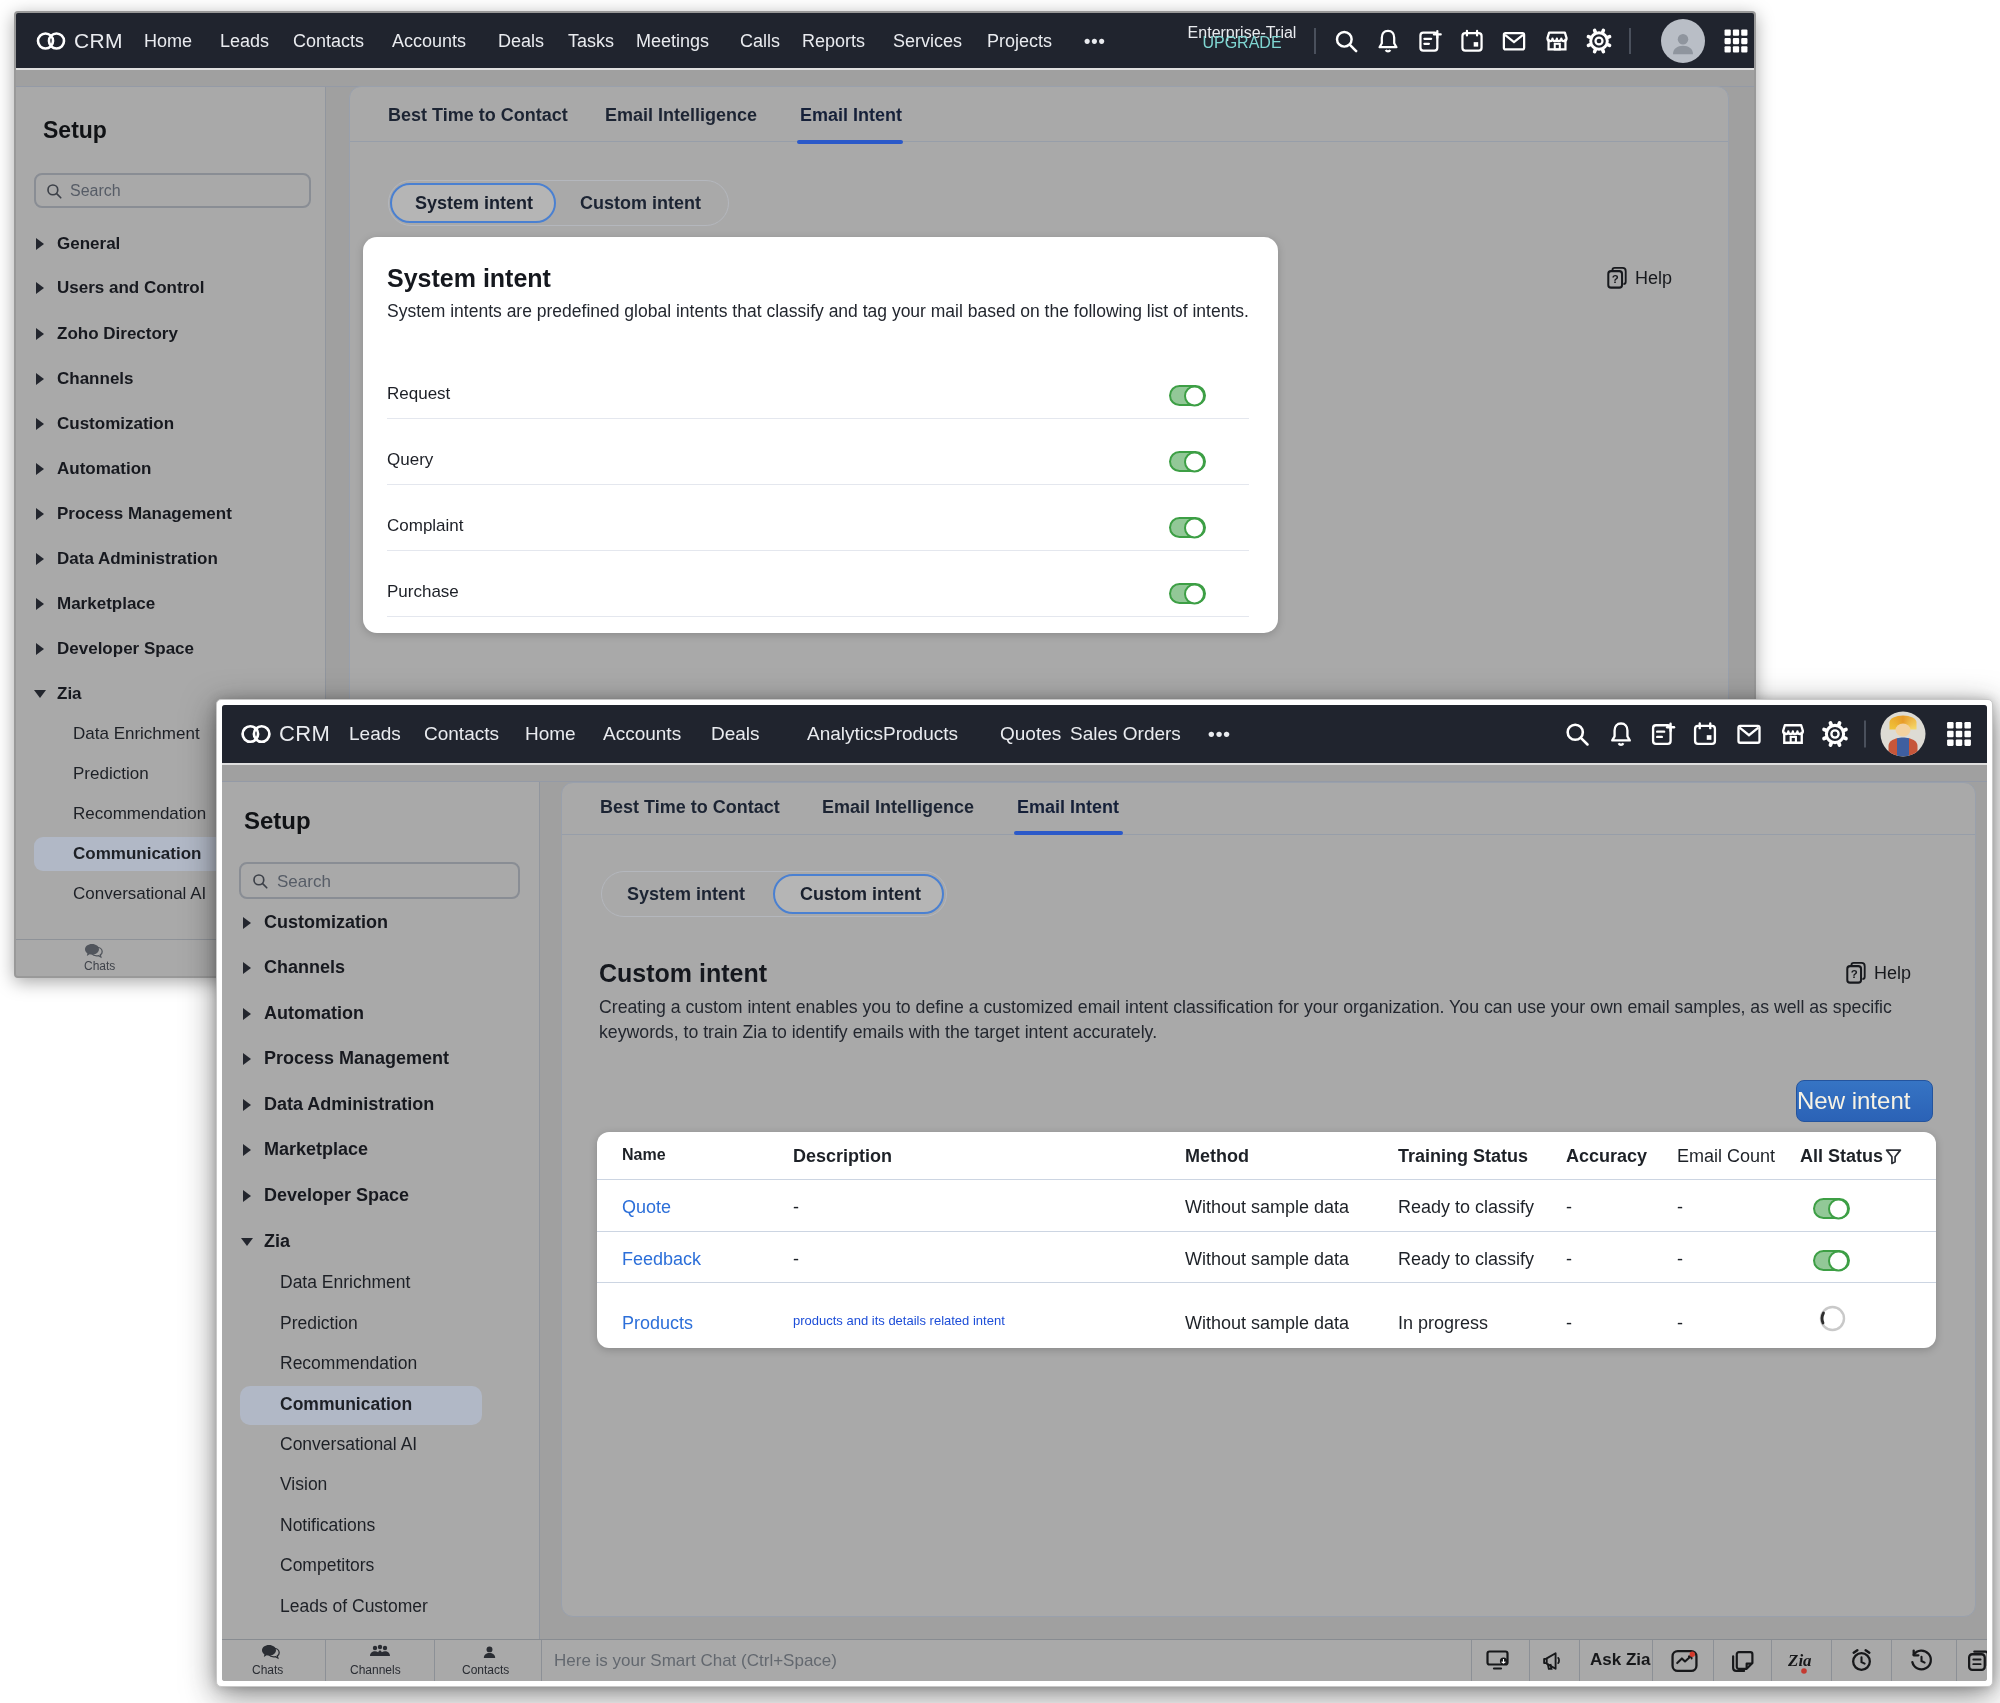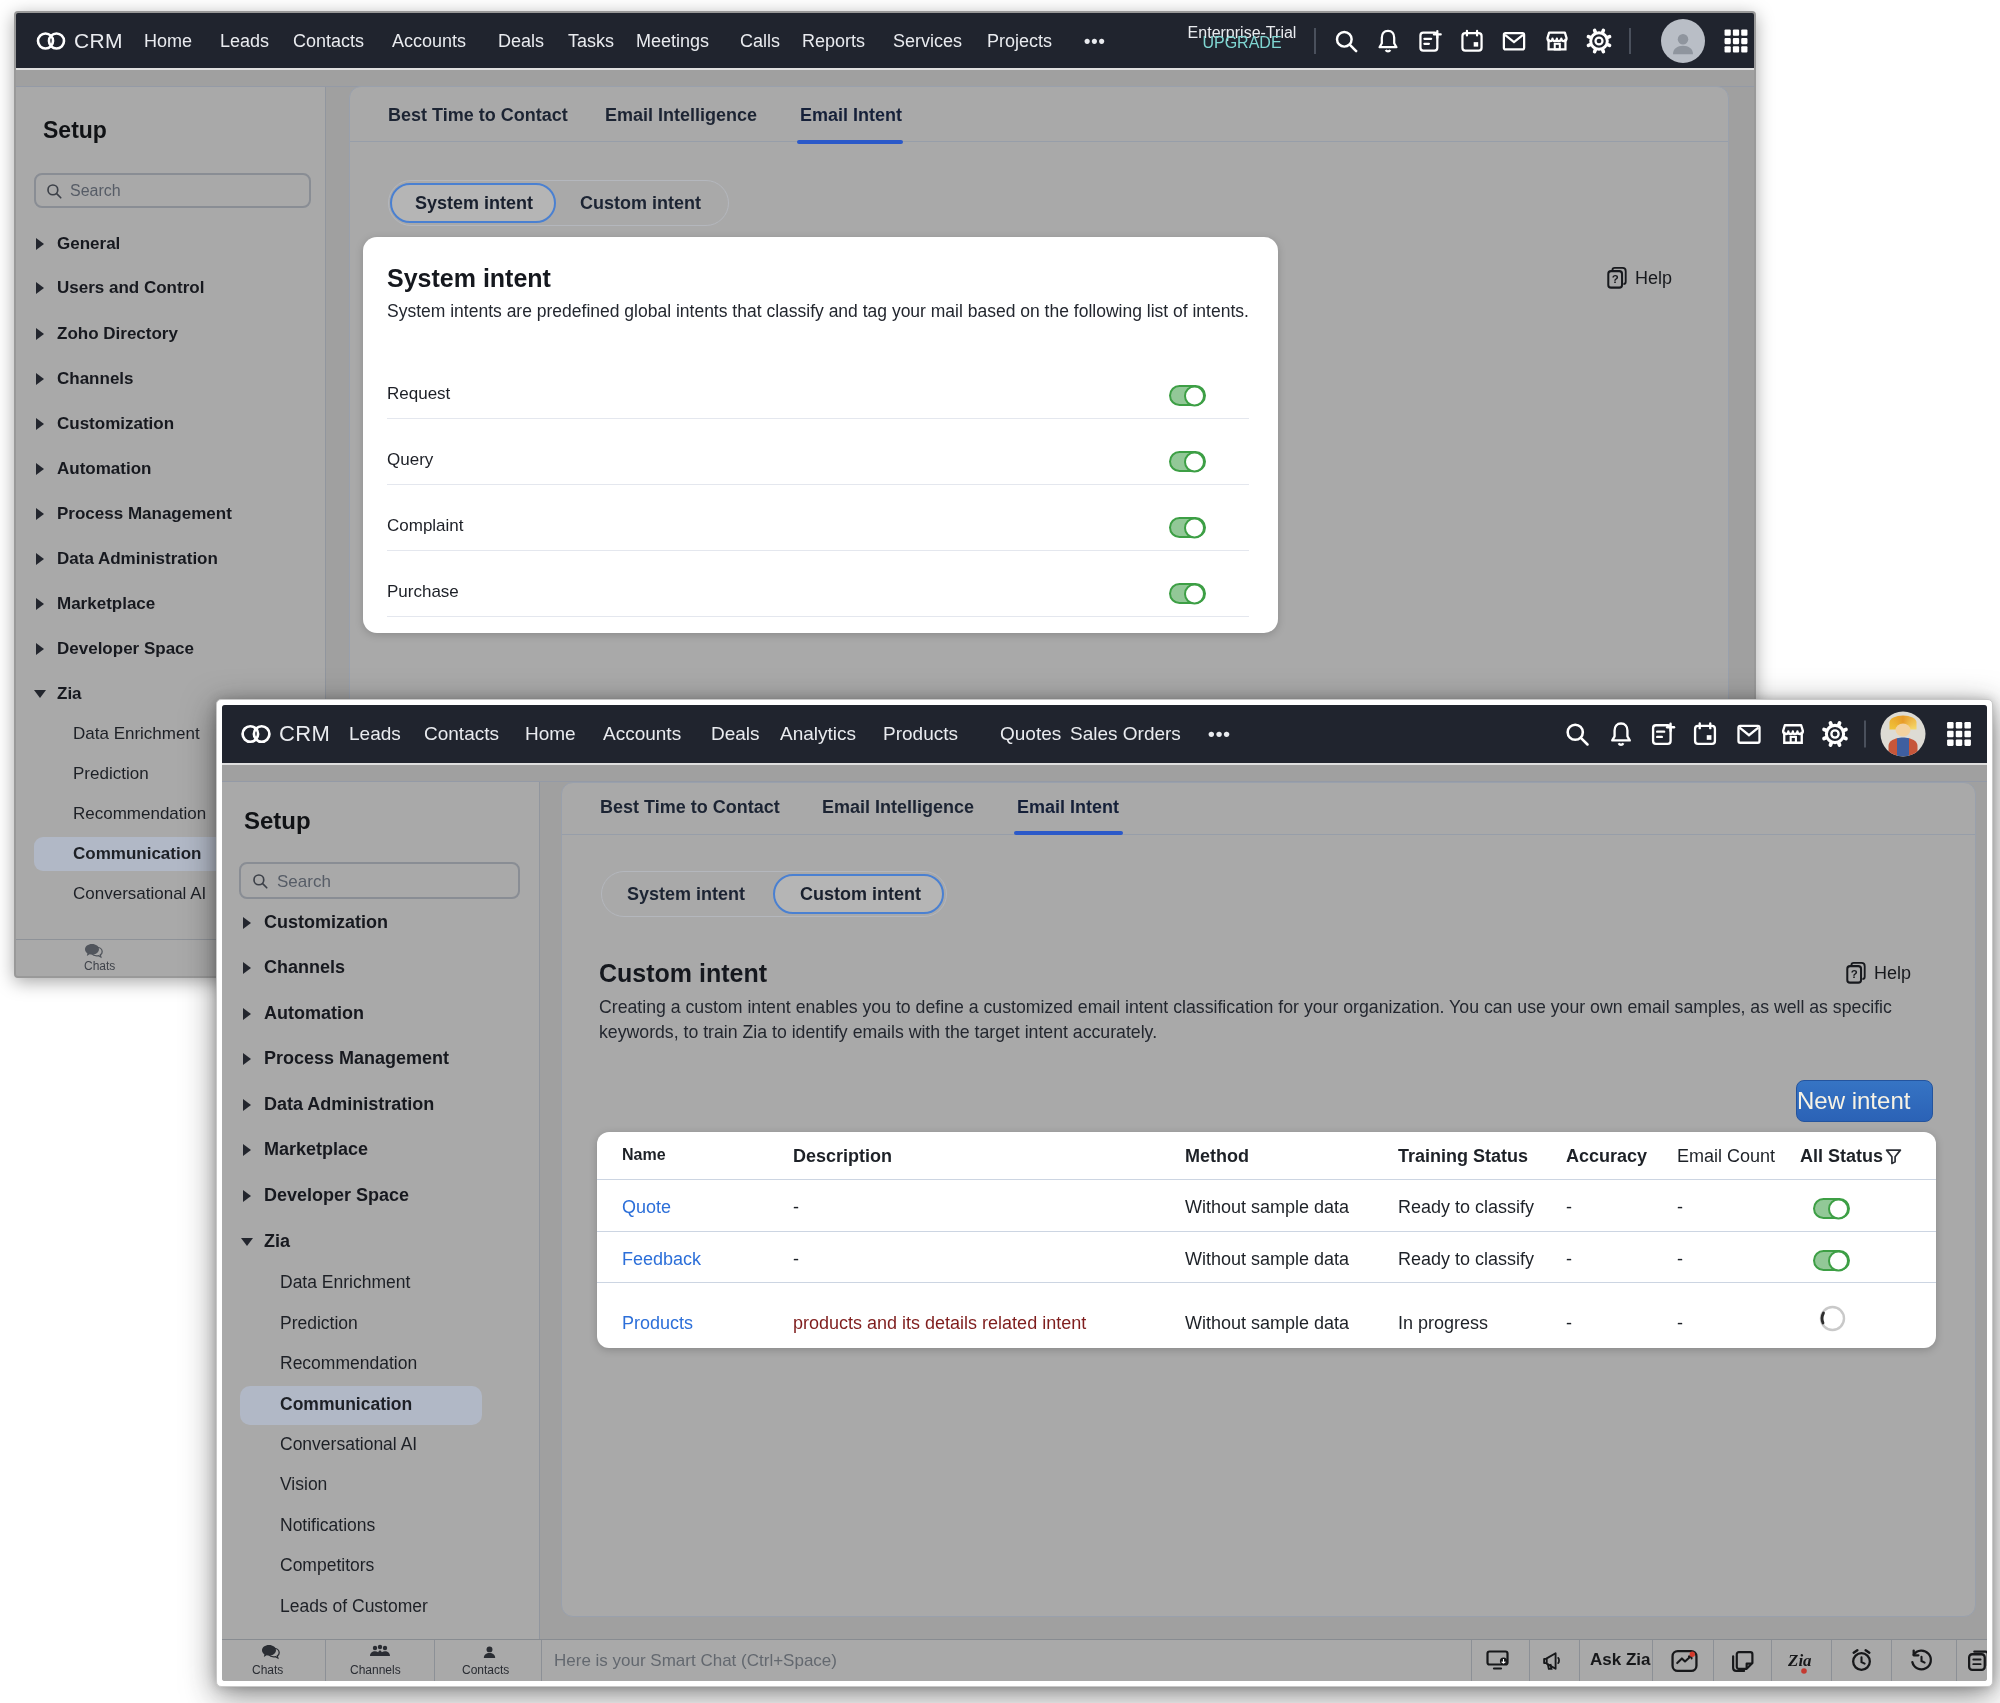--- a/index.html
+++ b/index.html
@@ -253,21 +253,21 @@
     <div class="a nav" style="left:0;top:0;width:100%;height:58px;font-size:19px">
       <svg class="ic" style="left:34px;color:#fff" width="32" height="25">
           <use href="#i-logo"></use>
         </svg>
       <span class="navitem" style="left:57px;font-size:22px;letter-spacing:.3px">CRM</span>
       <span class="navitem" style="left:127px">Leads</span>
       <span class="navitem" style="left:202px">Contacts</span>
       <span class="navitem" style="left:303px">Home</span>
       <span class="navitem" style="left:381px">Accounts</span>
       <span class="navitem" style="left:489px">Deals</span>
-      <span class="navitem" style="left:558px">Analytics</span>
+      <span class="navitem" style="left:585px">Analytics</span>
       <span class="navitem" style="left:661px">Products</span>
       <span class="navitem" style="left:778px">Quotes</span>
       <span class="navitem" style="left:848px">Sales Orders</span>
       <span class="navitem" style="left:986px;font-weight:700;letter-spacing:1px">•••</span>
       <svg class="ic" style="left:1355px;color:#fff" width="28" height="28">
           <use href="#i-search"></use>
         </svg>
       <svg class="ic" style="left:1399px;color:#fff" width="28" height="28">
           <use href="#i-bell"></use>
         </svg>
@@ -386,21 +386,21 @@
         <span class="a" style="left:196px;top:117px;font-size:18px;color:#1d2127">-</span>
         <span class="a" style="left:588px;top:117px;font-size:18px;color:#1d2127">Without sample data</span>
         <span class="a" style="left:801px;top:117px;font-size:18px;color:#1d2127">Ready to classify</span>
         <span class="a" style="left:969px;top:117px;font-size:18px;color:#1d2127">-</span>
         <span class="a" style="left:1080px;top:117px;font-size:18px;color:#1d2127">-</span>
         <div class="tgl" style="left:1216px;top:118px;width:37px;height:21px">
             <span class="knob" style="width:21px;height:21px"></span>
           </div>
         <div class="hr" style="left:0;top:150px;width:1339px;background:#ccd5e2"></div>
         <span class="a" style="left:25px;top:181px;font-size:18px;color:#2c6fd9">Products</span>
-        <span class="a" style="left:196px;top:181px;font-size:18px;color:#7f1d1d">products and its details related intent</span>
+        <span class="a" style="left:196px;top:181px;font-size:13px;color:#1d4ed8">products and its details related intent</span>
         <span class="a" style="left:588px;top:181px;font-size:18px;color:#1d2127">Without sample data</span>
         <span class="a" style="left:801px;top:181px;font-size:18px;color:#1d2127">In progress</span>
         <span class="a" style="left:969px;top:181px;font-size:18px;color:#1d2127">-</span>
         <span class="a" style="left:1080px;top:181px;font-size:18px;color:#1d2127">-</span>
         <svg class="a" style="left:1222px;top:173px" width="27" height="27" viewBox="0 0 27 27">
             <circle cx="13.5" cy="13.5" r="11.5" fill="#fff" stroke="#c9c9c9" stroke-width="2.4"></circle>
             <path d="M4 18 A 11.5 11.5 0 0 1 4.5 8" fill="none" stroke="#2d2d2d" stroke-width="2.8" stroke-linecap="round"></path>
           </svg>
       </div>
     </div>

